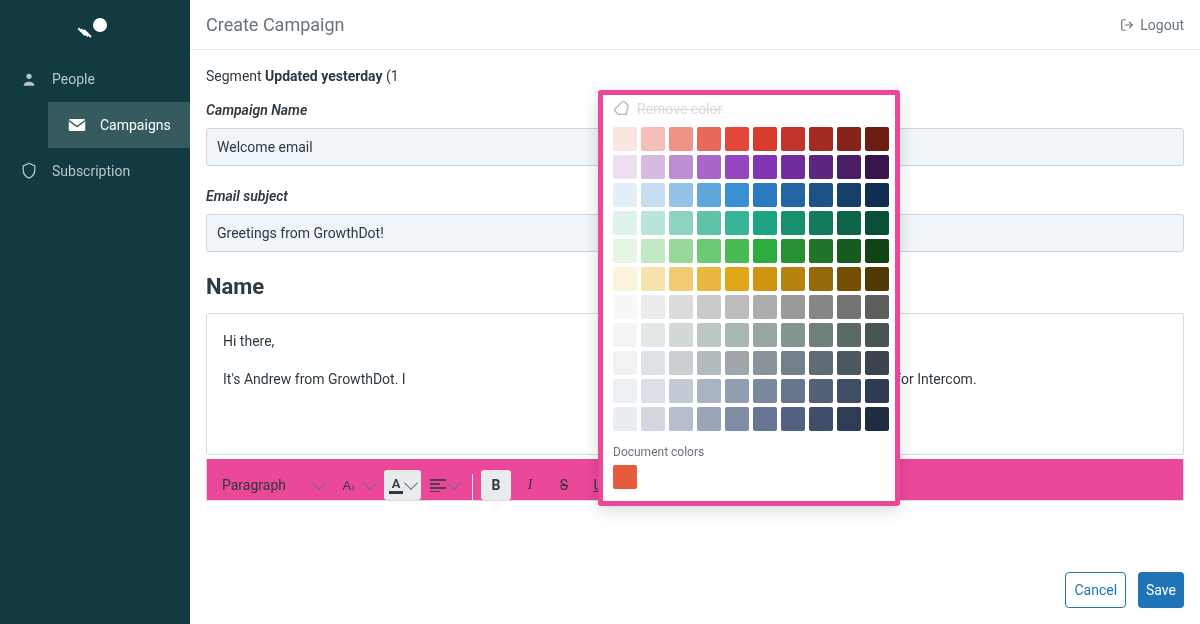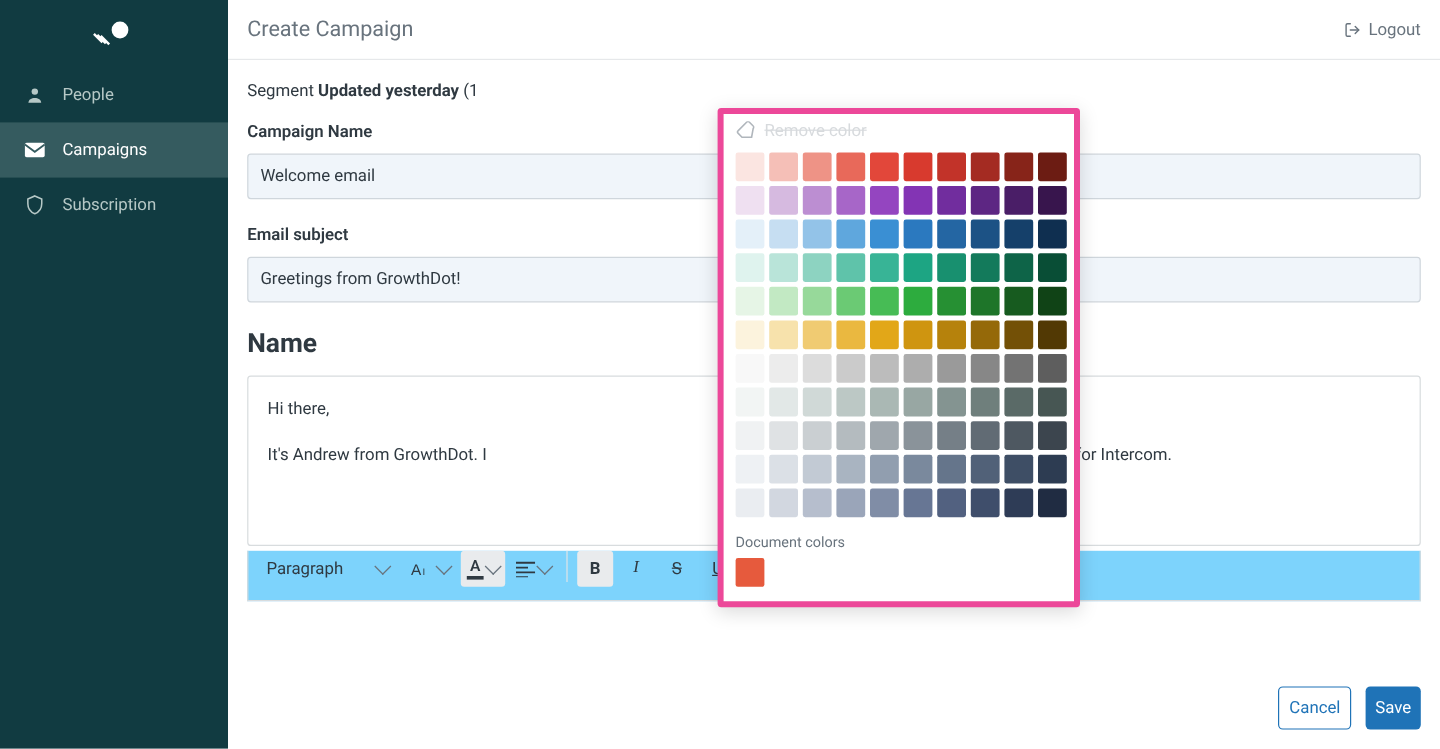--- a/index.html
+++ b/index.html
@@ -11,38 +11,38 @@
   .logo-mark { position:relative; width:24px; height:24px; }
   .logo-dot { width:14px; height:14px; border-radius:50%; background:#fff; position:absolute; top:2px; right:0; }
   .logo-tail { position:absolute; left:-2px; bottom:-2px; }
   .logo-tail span { display:block; width:10px; height:2px; background:#fff; transform-origin:right center; }
   .logo-tail span:nth-child(1){ transform:rotate(45deg) translate(0,0); }
   .logo-tail span:nth-child(2){ transform:rotate(45deg) translate(-4px,0); }
   .logo-tail span:nth-child(3){ transform:rotate(45deg) translate(-8px,0); }
   .nav { display:flex; flex-direction:column; }
   .nav-item { display:flex; align-items:center; gap:14px; padding:14px 20px; cursor:pointer; color:#b6c8c6; }
   .nav-item .ico { width:18px; height:18px; display:flex; align-items:center; justify-content:center; }
-  .nav-item.active { background:#355b5f; color:#fff; }
+  .nav-item.active { background:#355b5f; color:#fff;margin-left:48px; }
   
   .main { flex:1; display:flex; flex-direction:column; overflow:hidden; }
   .topbar { height:50px; border-bottom:1px solid #e6e8ea; display:flex; align-items:center; justify-content:space-between; padding:0 16px; }
   .page-title { font-size:18px; color:#68737d; font-weight:400; }
   .logout { display:flex; align-items:center; gap:6px; color:#68737d; cursor:pointer; }
   .content { flex:1; padding:18px 16px 16px 16px; position:relative; overflow:hidden; }
   .segment-line { margin-bottom:18px; }
   .segment-line .bold { font-weight:700; }
-  .label { font-size:14px; font-weight:600; color:#2f3941; margin-bottom:10px; }
+  .label { font-size:14px; font-weight:600; color:#2f3941; margin-bottom:10px;font-style:italic; }
   .field { width:100%; height:38px; border:1px solid #cfd6dc; border-radius:3px; background:#f0f5fa; padding:0 10px; color:#2f3941; display:flex; align-items:center; margin-bottom:22px; }
   .body-heading { font-size:22px; font-weight:700; margin:4px 0 14px; }
   
   .editor-wrap { border:1px solid #d8dcde; border-radius:3px; margin-bottom:4px; }
   .editor-body { padding:16px; min-height:140px; line-height:1.7; }
   .editor-body .highlight { color:#d93f0b; font-weight:700; }
   .editor-body p { margin-bottom:14px; }
-  .toolbar { border:1px solid #d8dcde; border-top:none; height:42px; display:flex; align-items:flex-start; gap:4px; padding:0 6px; background:#7dd3fc; }
+  .toolbar { border:1px solid #d8dcde; border-top:none; height:42px; display:flex; align-items:flex-end; gap:4px; padding:0 6px; background:#ec4899; }
   .tb-sep { width:1px; height:26px; background:#e0e3e6; margin:0 4px; }
   .tb-btn { height:30px; min-width:30px; padding:0 6px; display:flex; align-items:center; justify-content:center; border-radius:3px; cursor:pointer; color:#2f3941; }
   .tb-btn.active { background:#e9ebed; }
   .tb-sel { height:30px; display:flex; align-items:center; gap:6px; padding:0 8px; border:1px solid transparent; cursor:pointer; min-width:120px; justify-content:space-between; }
   .chev { width:10px; height:10px; border:solid #68737d; border-width:0 1.5px 1.5px 0; transform:rotate(45deg); margin-top:-4px; }
   .tb-drop { display:flex; align-items:center; gap:3px; padding:0 5px; height:30px; cursor:pointer; border-radius:3px; }
   .tb-drop.active { background:#e9ebed; }
   .tb-icon svg { display:block; }
   .underline-A { position:relative; display:flex; flex-direction:column; align-items:center; }
   .underline-A .bar { width:14px; height:3px; background:#2f3941; margin-top:1px; }

